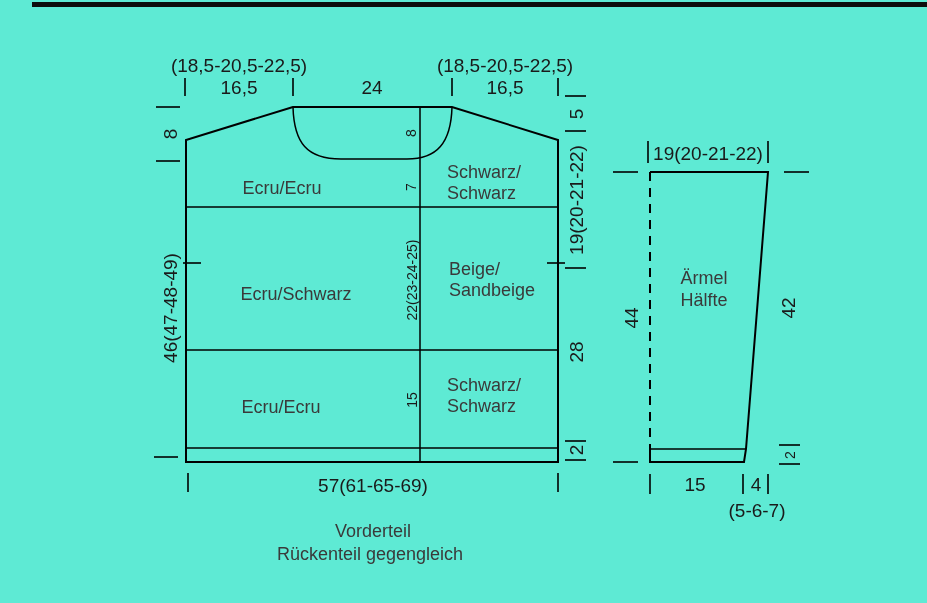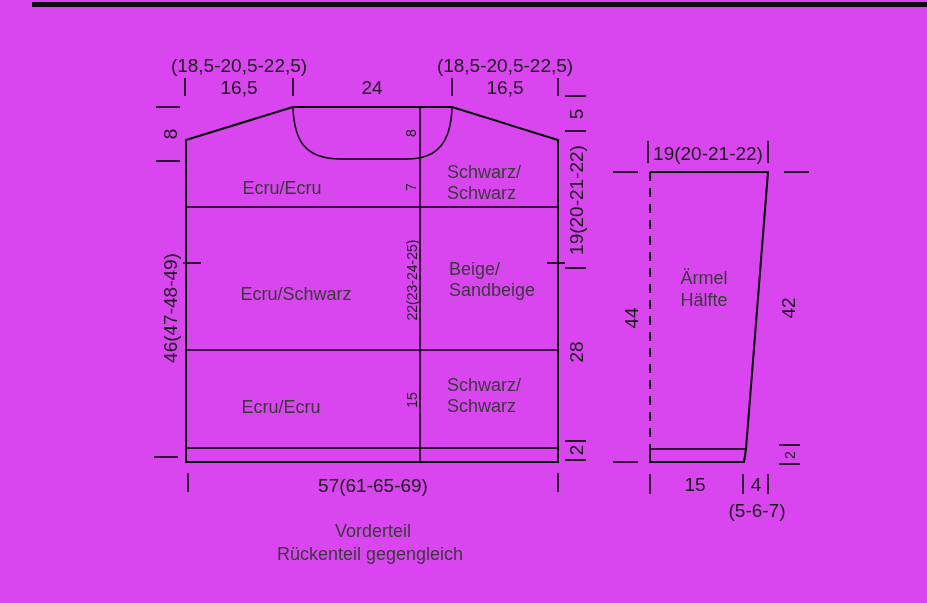--- a/index.html
+++ b/index.html
@@ -1,16 +1,16 @@
 <!DOCTYPE html>
 <html><head>
 <meta charset="utf-8">
 <style>
   html,body{margin:0;padding:0;background:#ffffff;}
-  .page{position:relative;width:927px;height:603px;background:#d946ef;overflow:hidden;
+  .page{position:relative;width:927px;height:603px;background:#5eead4;overflow:hidden;
         font-family:"Liberation Sans", sans-serif;}
   svg{display:block;}
   .ln{stroke:#000;fill:none;}
   .outline{stroke-width:2px;}
   .inner{stroke-width:1.5px;}
   .tick{stroke-width:1.6px;}
   .dash-edge{stroke-width:2px;stroke-dasharray:9 7;}
   text{fill:#1a1a1a;}
   .meas{font-size:19px;}
   .meas-sm{font-size:14px;}

